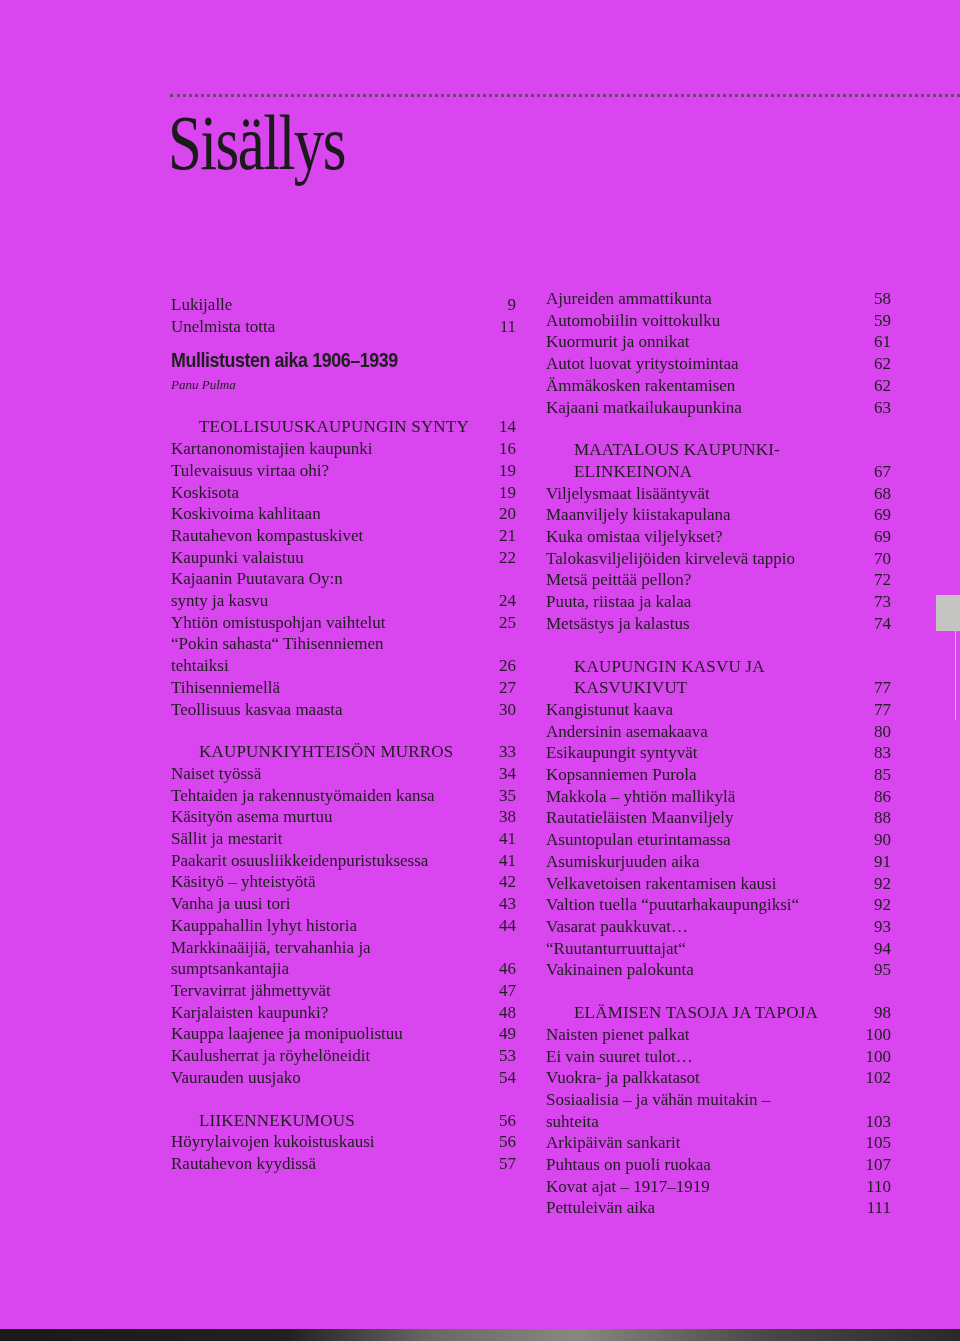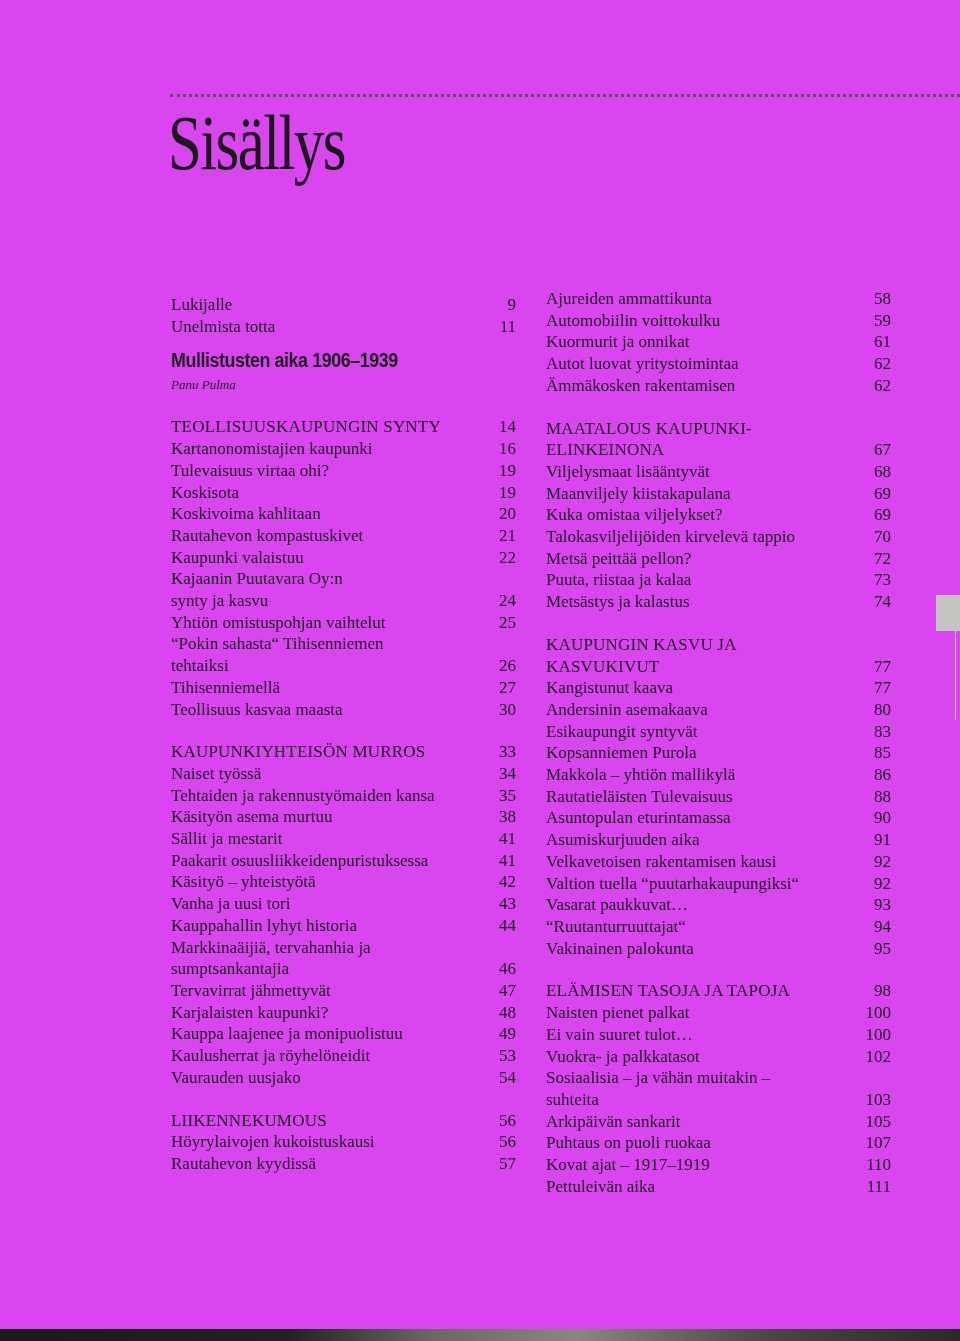--- a/index.html
+++ b/index.html
@@ -23,21 +23,21 @@
     font-family:"Liberation Serif", serif; font-size:78px; line-height:86px;
     letter-spacing:-2px; transform:scaleX(0.78); transform-origin:left top;
     color:#1a1a1a;
   }
   .col { position:absolute; width:345px; font-size:17px; }
   .col.left { left:171px; top:294px; }
   .col.right { left:546px; top:288px; }
   .row { display:flex; justify-content:space-between; align-items:flex-end; line-height:21.7px; }
   .row .t { flex:1; }
   .row .p { text-align:right; min-width:30px; }
-  .row.section .t { letter-spacing:0.2px; }
+  .row.section .t { letter-spacing:0.2px;margin-left:28px; }
   .gap { height:21px; }
   .part-title {
     font-family:"Liberation Sans", sans-serif; font-weight:bold; font-size:21px;
     letter-spacing:-0.5px; transform:scaleX(0.85); transform-origin:left; white-space:nowrap;
     margin-top:10px; line-height:26px;
   }
   .author { font-style:italic; font-size:13px; line-height:24px; margin-bottom:19px; }
   .edge-tab { position:absolute; left:936px; top:595px; width:24px; height:36px; background:#c4c4c2; }
   .edge-line { position:absolute; left:955px; top:630px; width:1px; height:90px; background:#c8c8c8; }
 </style>
@@ -214,20 +214,24 @@
           <span class="p">61</span>
         </div>
         <div class="row">
           <span class="t">Autot luovat yritystoimintaa</span>
           <span class="p">62</span>
         </div>
         <div class="row">
           <span class="t">Ämmäkosken rakentamisen</span>
           <span class="p">62</span>
         </div>
+        <div class="row">
+          <span class="t">Kajaani matkailukaupunkina</span>
+          <span class="p">63</span>
+        </div>
         <div class="gap"></div>
         <div class="row section">
           <span class="t">MAATALOUS KAUPUNKI-</span>
           <span class="p"></span>
         </div>
         <div class="row section">
           <span class="t">ELINKEINONA</span>
           <span class="p">67</span>
         </div>
         <div class="row">
@@ -281,21 +285,21 @@
         </div>
         <div class="row">
           <span class="t">Kopsanniemen Purola</span>
           <span class="p">85</span>
         </div>
         <div class="row">
           <span class="t">Makkola – yhtiön mallikylä</span>
           <span class="p">86</span>
         </div>
         <div class="row">
-          <span class="t">Rautatieläisten Tulevaisuus</span>
+          <span class="t">Rautatieläisten Maanviljely</span>
           <span class="p">88</span>
         </div>
         <div class="row">
           <span class="t">Asuntopulan eturintamassa</span>
           <span class="p">90</span>
         </div>
         <div class="row">
           <span class="t">Asumiskurjuuden aika</span>
           <span class="p">91</span>
         </div>

